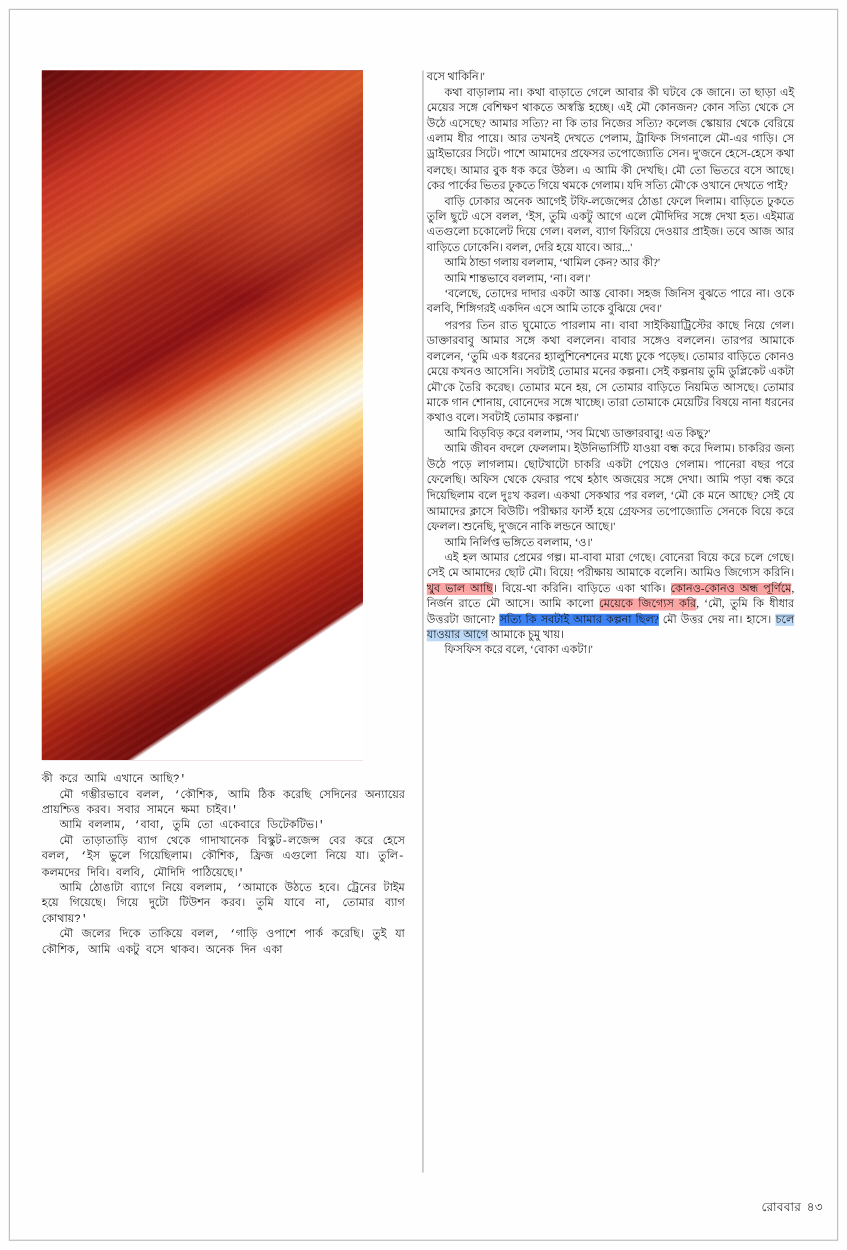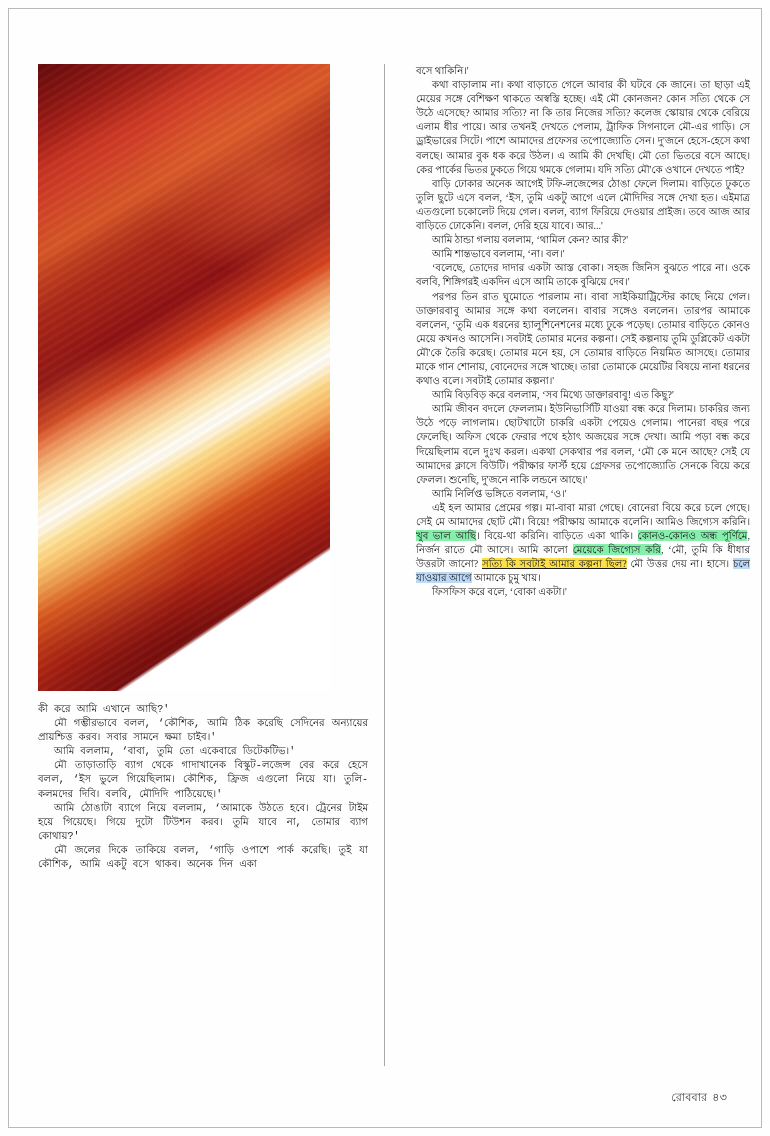--- a/index.html
+++ b/index.html
@@ -38,21 +38,21 @@
     text-align: justify;
     text-justify: inter-word;
   }
   .col-left {
     left: 38px;
     width: 330px;
     height: 1010px;
     font-family: Liberation Mono, monospace;
   }
   .col-right {
-    left: 416px;
+    left: 388px;
     width: 334px;
     height: 1010px;
   }
 
   
   .col-divider {
     position: absolute;
     left: 384px;
     top: 64px;
     width: 1px;
@@ -135,34 +135,33 @@
   }
 
   
   p {
     margin: 0;
     text-indent: 16px;
   }
   p.noindent { text-indent: 0; }
 
   .hl-green {
-    background: #86efac;
+    background: #fca5a5;
   }
   .hl-blue {
     background: #bcd9f7;
   }
   .hl-yellow {
-    background: #fde047;
-    text-decoration: underline;
+    background: #3b82f6;
   }
 
   
   .footer {
     position: absolute;
-    right: 43px;
+    right: 22px;
     bottom: 28px;
     font-size: 11px;
     color: #2a2a2a;
     letter-spacing: .2px;
     margin-top: 36px;
   }
   .footer .mag {
     color: #3a3a3a;
   }
   .footer .pg {

